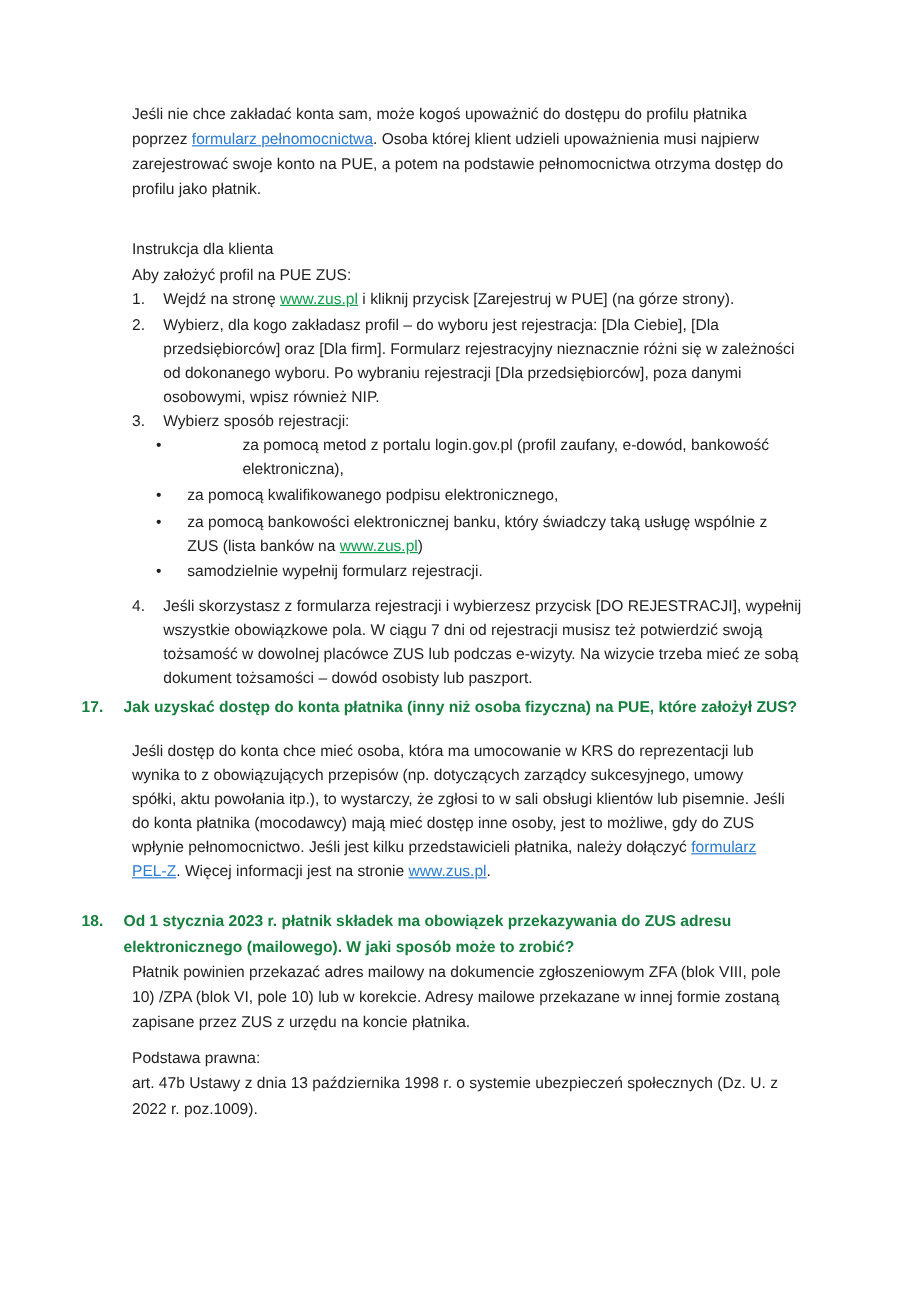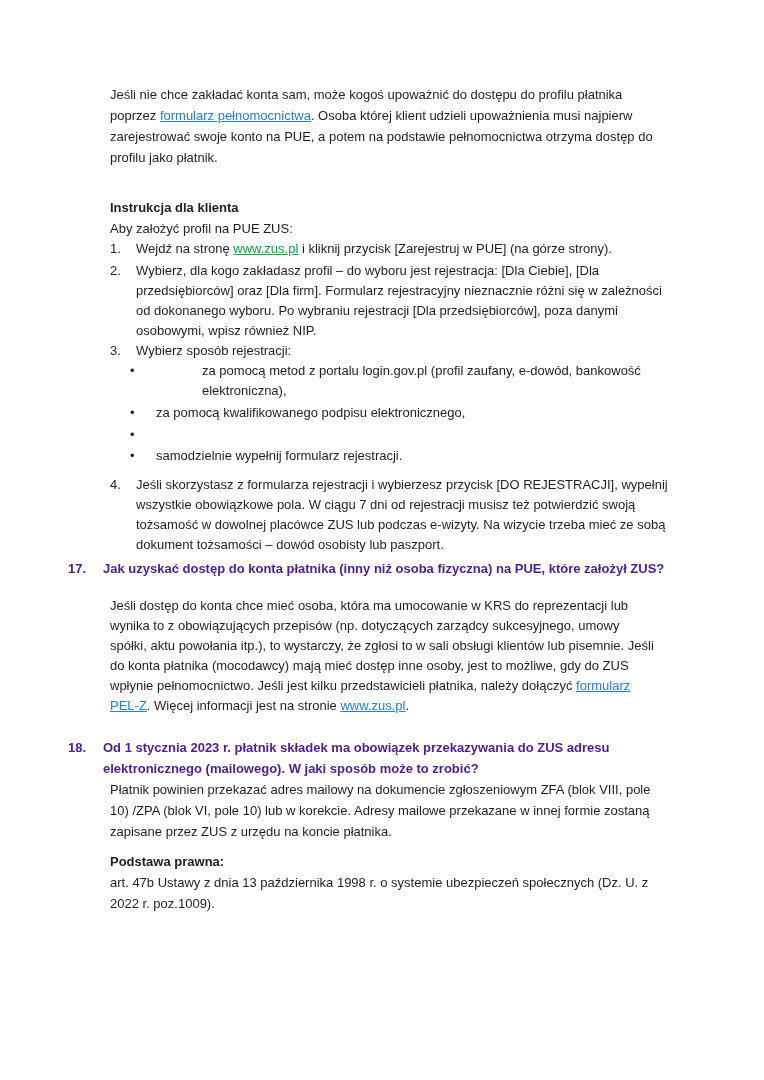--- a/index.html
+++ b/index.html
@@ -9,38 +9,38 @@
     background:#ffffff;
     font-family:"Liberation Sans","DejaVu Sans",sans-serif;
     color:#1f1f1f;
     font-size:13px;
     overflow:hidden;
   }
   .content{position:absolute;left:68px;top:84px;width:625px;}
   .body{margin:0 0 0 42px;width:560px;line-height:21px;}
   .narrow{width:548px;line-height:20px;}
   .wide{width:566px;}
-  .bold{font-weight:bold;}
+  .bold{font-weight:normal;}
   .instr-title{margin-top:29px;}
   a.link{text-decoration:underline;cursor:pointer;}
   a.blue{color:#2b7cd3;}
   a.green{color:#0fa04c;}
   .li{display:flex;margin-left:42px;line-height:20px;}
   .li .num{flex:none;width:26px;}
   .li .li-text{width:540px;}
   .li2{margin-top:2px;}
   .li4{margin-top:9px;}
   .bullet{display:flex;margin-left:62px;line-height:20px;}
   .bullet .dot{flex:none;width:26px;}
   .bullet .dot::before{content:"\2022";}
   .b1{margin-top:0;gap:46px;}
   .b2{margin-top:2px;}
   .b3{margin-top:2px;}
   .b4{margin-top:1px;}
-  .q-head{display:flex;font-weight:bold;color:#4c1d95;line-height:21px;}
+  .q-head{display:flex;font-weight:bold;color:#15803d;line-height:21px;}
   .q-head .q-num{flex:none;width:35px;}
   .q-head .q-title{width:590px;}
   .q17-head{margin-top:3px;}
   .q17-body{margin-top:17px;}
   .q18-head{margin-top:21px;}
   .legal-title{margin-top:9px;}
 </style>
 </head>
 <body>
 
@@ -70,20 +70,21 @@
     <div class="bullet b1">
       <span class="dot"></span>
       <span class="b-text" style="width:492px">za pomocą metod z portalu login.gov.pl (profil zaufany, e-dowód, bankowość elektroniczna),</span>
     </div>
     <div class="bullet b2">
       <span class="dot"></span>
       <span class="b-text" style="width:492px">za pomocą kwalifikowanego podpisu elektronicznego,</span>
     </div>
     <div class="bullet b3">
       <span class="dot"></span>
+      <span class="b-text" style="width:492px"><span>za pomocą bankowości elektronicznej banku, który świadczy taką usługę wspólnie z ZUS (lista banków na </span><a class="link green">www.zus.pl</a><span>)</span></span>
     </div>
     <div class="bullet b4">
       <span class="dot"></span>
       <span class="b-text" style="width:492px">samodzielnie wypełnij formularz rejestracji.</span>
     </div>
 
     <div class="li li4">
       <span class="num">4.</span>
       <span class="li-text">Jeśli skorzystasz z formularza rejestracji i wybierzesz przycisk [DO REJESTRACJI], wypełnij wszystkie obowiązkowe pola. W ciągu 7 dni od rejestracji musisz też potwierdzić swoją tożsamość w dowolnej placówce ZUS lub podczas e-wizyty. Na wizycie trzeba mieć ze sobą dokument tożsamości – dowód osobisty lub paszport.</span>
     </div>

